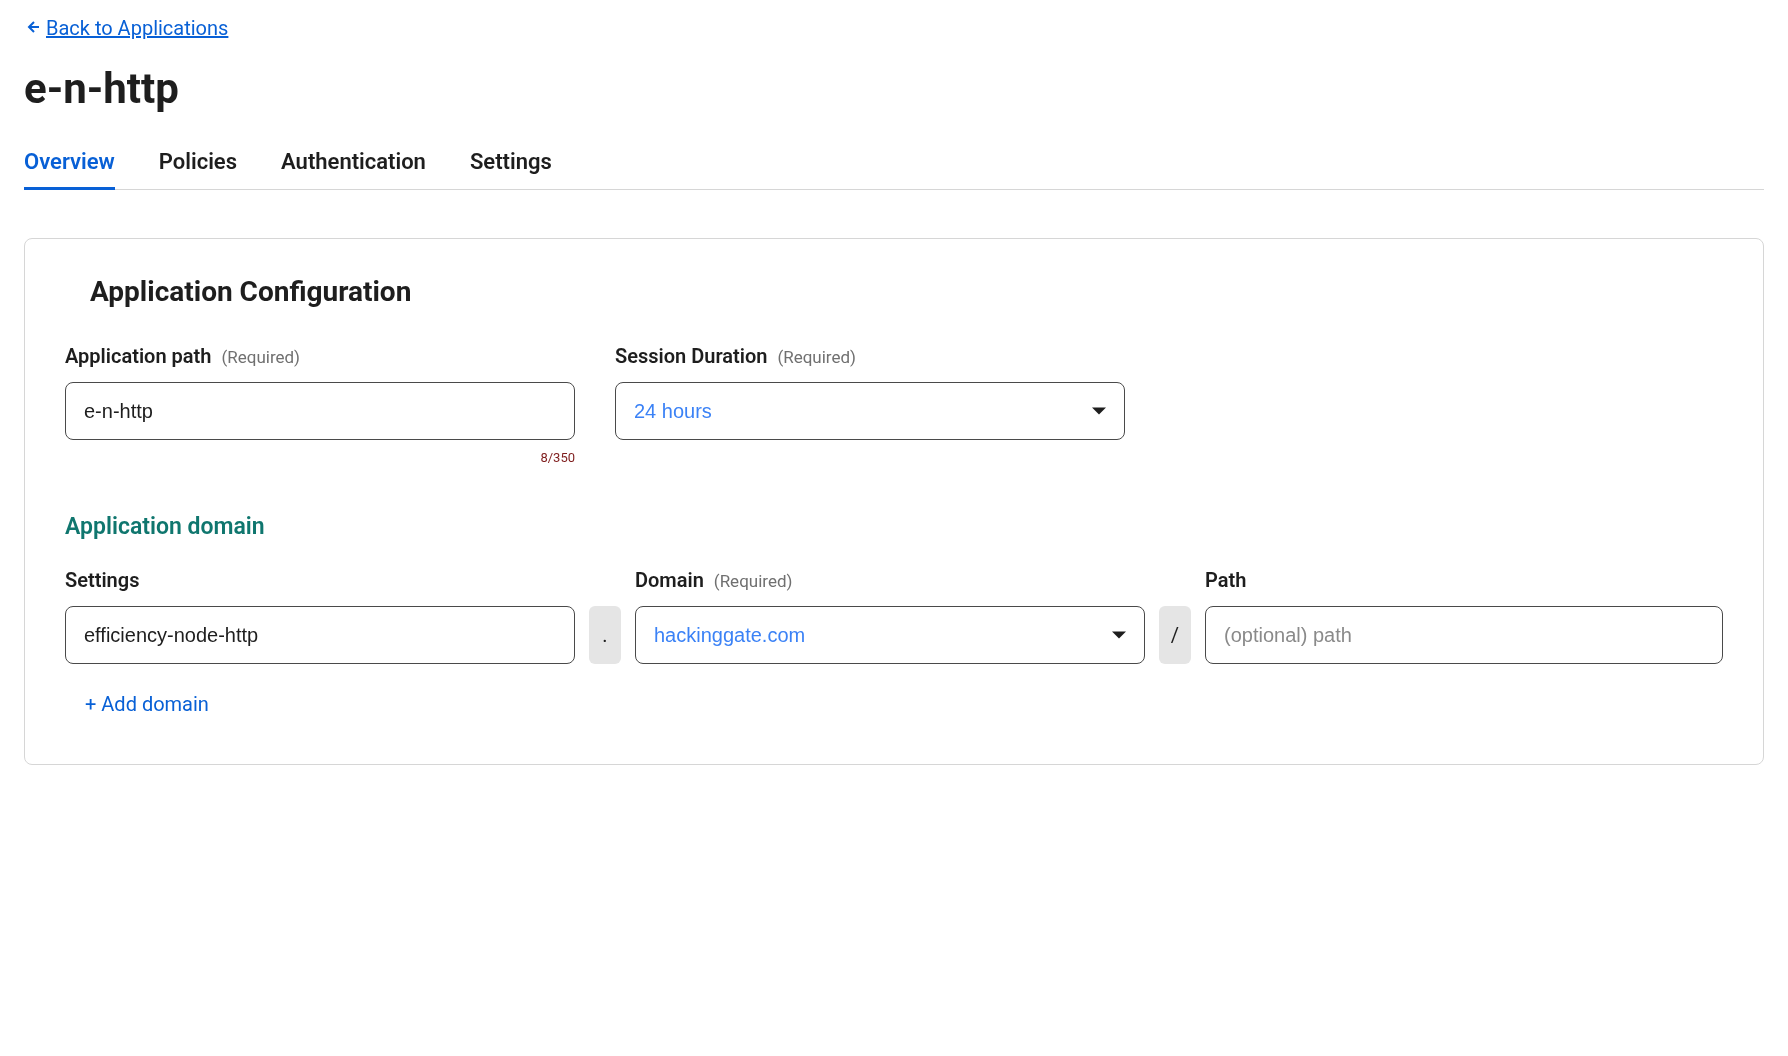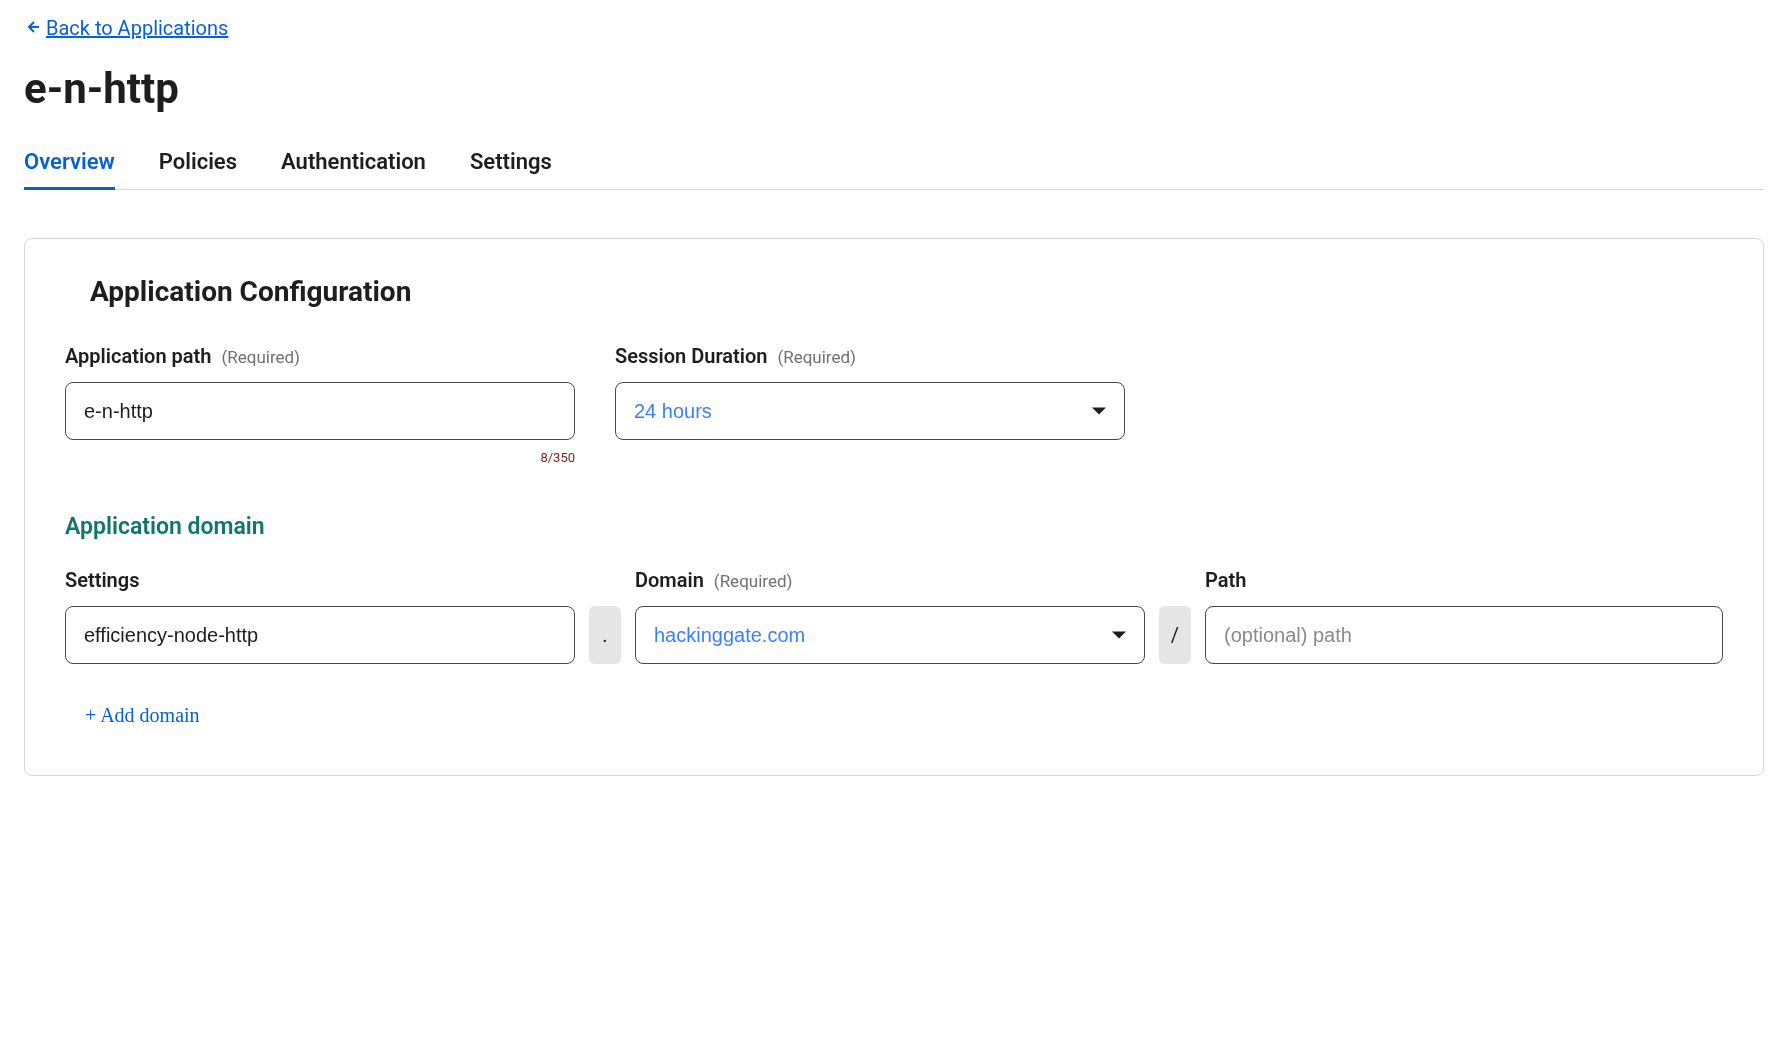--- a/index.html
+++ b/index.html
@@ -155,27 +155,26 @@
       background: #e5e5e5;
       border-radius: 6px;
       display: flex;
       align-items: center;
       justify-content: center;
       font-size: 20px;
       color: #1e1e1e;
       margin-bottom: 0;
     }
     .add-domain {
-      margin-top: 40px;
+      margin-top: 28px;
       color: #0860d6;
       font-size: 20px;
       font-weight: 400;
       cursor: pointer;
       padding-left: 20px;
-      font-family: Liberation Serif, serif;
     }
     .w-appname { width: 510px; }
     .w-session { width: 510px; }
     .w-subdomain { width: 510px; }
     .w-domain { width: 510px; }
     .w-path { width: 230px; min-width: 150px; flex: 1; }
   </style>
 </head>
 <body>
 

